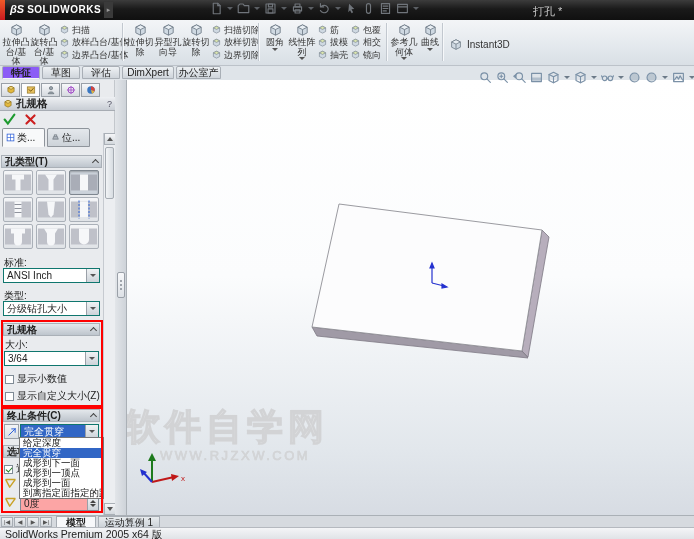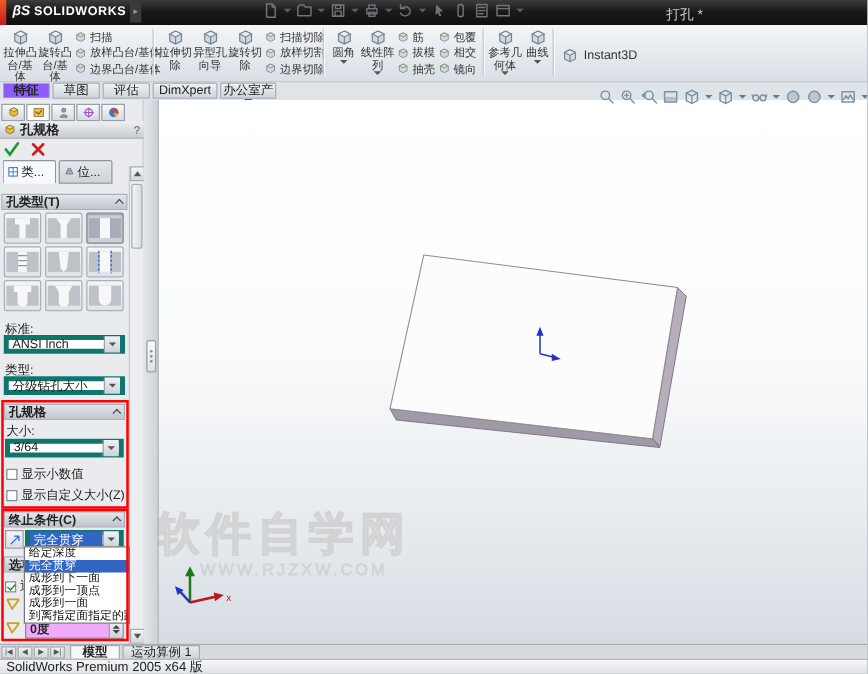--- a/index.html
+++ b/index.html
@@ -80,34 +80,34 @@
 
   .sect-h{position:absolute;left:1px;width:101px;height:13px;
           background:linear-gradient(#e3e7eb,#bec5cd);border:1px solid #aab0b7;
           display:flex;align-items:center;padding:0 3px;font-size:10px;font-weight:bold;}
   .sect-h .chev{margin-left:auto;width:5px;height:5px;border-left:1.5px solid #444;border-top:1.5px solid #444;
                 transform:rotate(45deg);margin-top:2px;}
   .holegrid-btn{position:absolute;width:30px;height:25px;background:linear-gradient(#f4f5f7,#e0e3e7);
                 border:1px solid #aab0b8;border-radius:2px;display:flex;align-items:center;justify-content:center;}
   .holegrid-btn.sel{background:#ccd3db;border-color:#7e868f;box-shadow:inset 0 1px 2px rgba(0,0,0,.25);}
   .plabel{position:absolute;font-size:10px;color:#222;}
-  .combo{position:absolute;height:15px;background:#fff;border:4px solid #0f766e;display:flex;align-items:center;}
+  .combo{position:absolute;height:15px;background:#fff;border:1px solid #0f766e;display:flex;align-items:center;}
   .combo .val{flex:1;padding:0 3px;font-size:10px;white-space:nowrap;overflow:hidden;}
   .combo .dd{width:13px;height:13px;background:linear-gradient(#f0f2f4,#cdd3d9);border-left:1px solid #9aa0a8;
              display:flex;align-items:center;justify-content:center;}
   .combo.sel .val{background:#3166c5;color:#fff;}
   .cb{position:absolute;display:flex;align-items:center;gap:3px;font-size:10px;}
   .cb .box{width:9px;height:9px;background:#fff;border:1px solid #7f8b96;position:relative;}
   .cb .box.checked:after{content:"";position:absolute;left:1px;top:1px;width:5px;height:3px;
        border-left:1.5px solid #1d7a1d;border-bottom:1.5px solid #1d7a1d;transform:rotate(-48deg);}
   .mini-btn{position:absolute;width:15px;height:15px;background:linear-gradient(#f4f5f7,#dbdfe4);
             border:1px solid #9aa0a8;display:flex;align-items:center;justify-content:center;}
   .mini-btn .icon{width:10px;height:10px;}
   .vicon{position:absolute;width:13px;height:13px;}
-  .spinner{position:absolute;height:15px;background:#f0abfc;border:1px solid #7f8b96;display:flex;align-items:flex-end;font-weight:bold;}
+  .spinner{position:absolute;height:15px;background:#fca5a5;border:1px solid #7f8b96;display:flex;align-items:flex-start;}
   .spinner .val{flex:1;font-size:10px;padding:0 3px;}
   .spinner .arrows{width:11px;display:flex;flex-direction:column;align-items:center;gap:1px;
                    border-left:1px solid #9aa0a8;height:100%;justify-content:center;background:linear-gradient(#f0f2f4,#cdd3d9);}
   .spinner .up{width:0;height:0;border-left:3px solid transparent;border-right:3px solid transparent;border-bottom:3px solid #444;}
   .spinner .dn{width:0;height:0;border-left:3px solid transparent;border-right:3px solid transparent;border-top:3px solid #444;}
 
   .droplist{position:absolute;left:19px;top:357px;width:85px;background:#fff;border:1px solid #777;z-index:6;}
   .droplist .it{height:10px;line-height:10px;font-size:9.5px;padding-left:3px;white-space:nowrap;overflow:hidden;color:#111;}
   .droplist .it.sel{background:#3166c5;color:#fff;}
 

